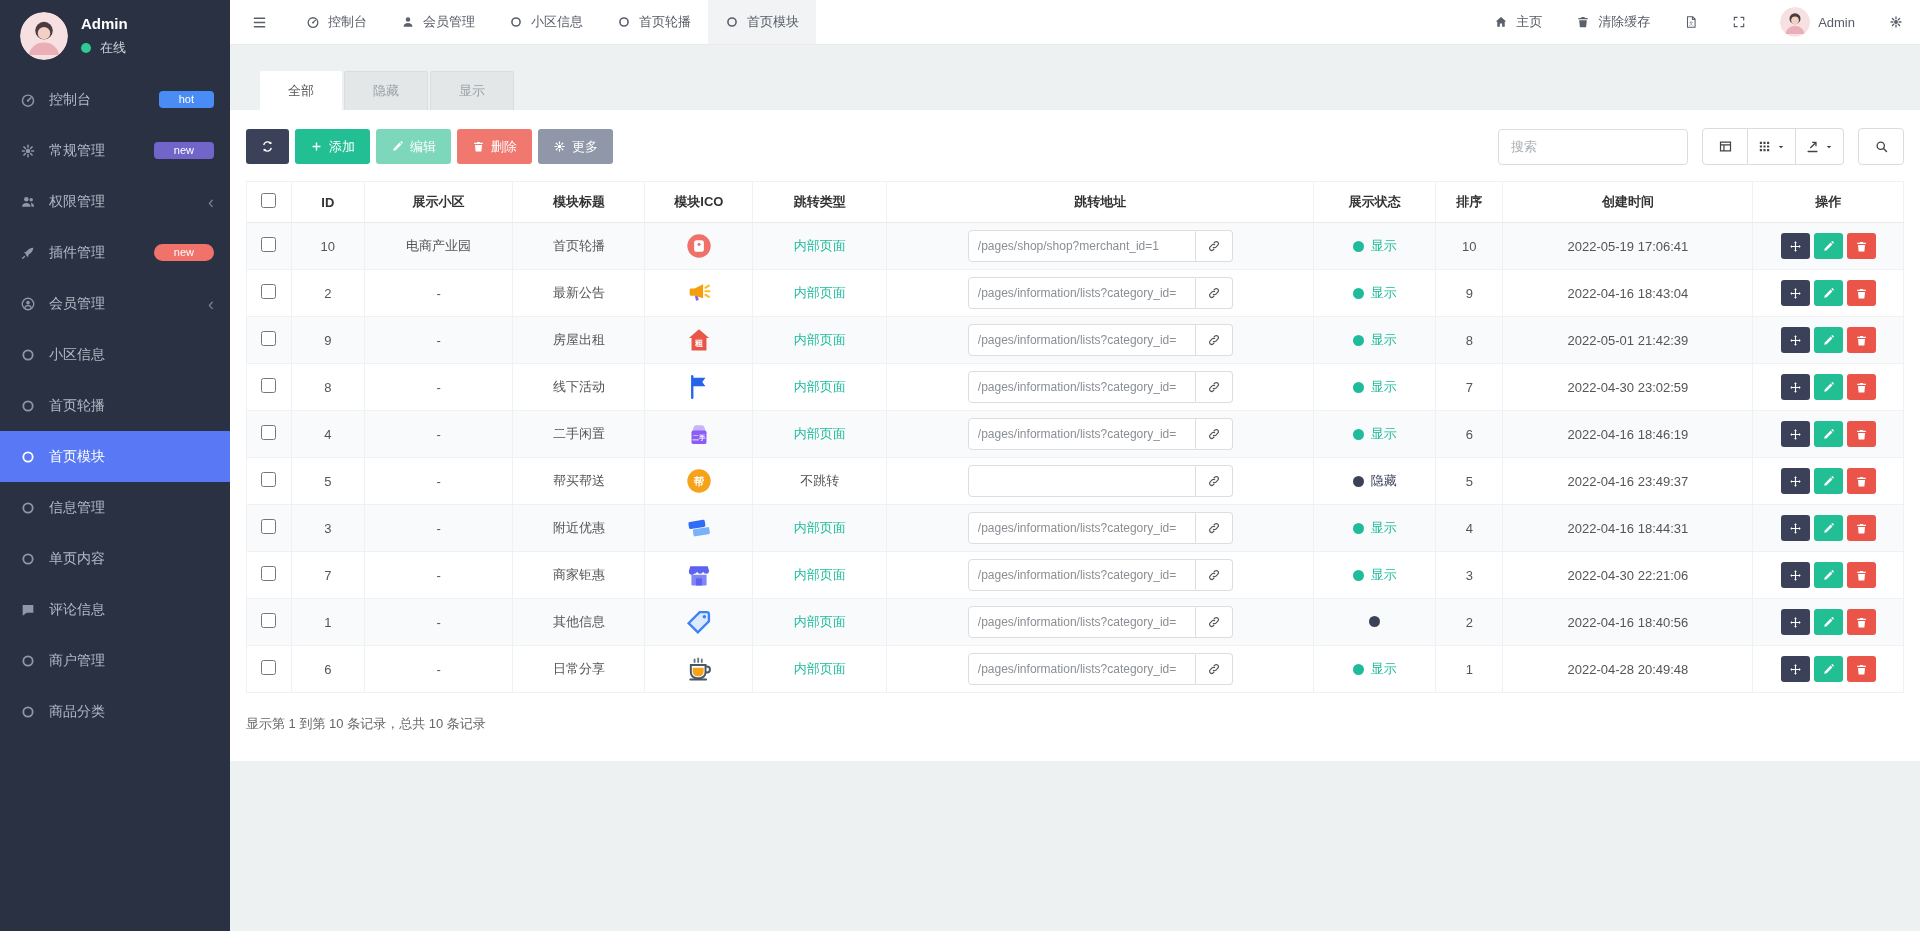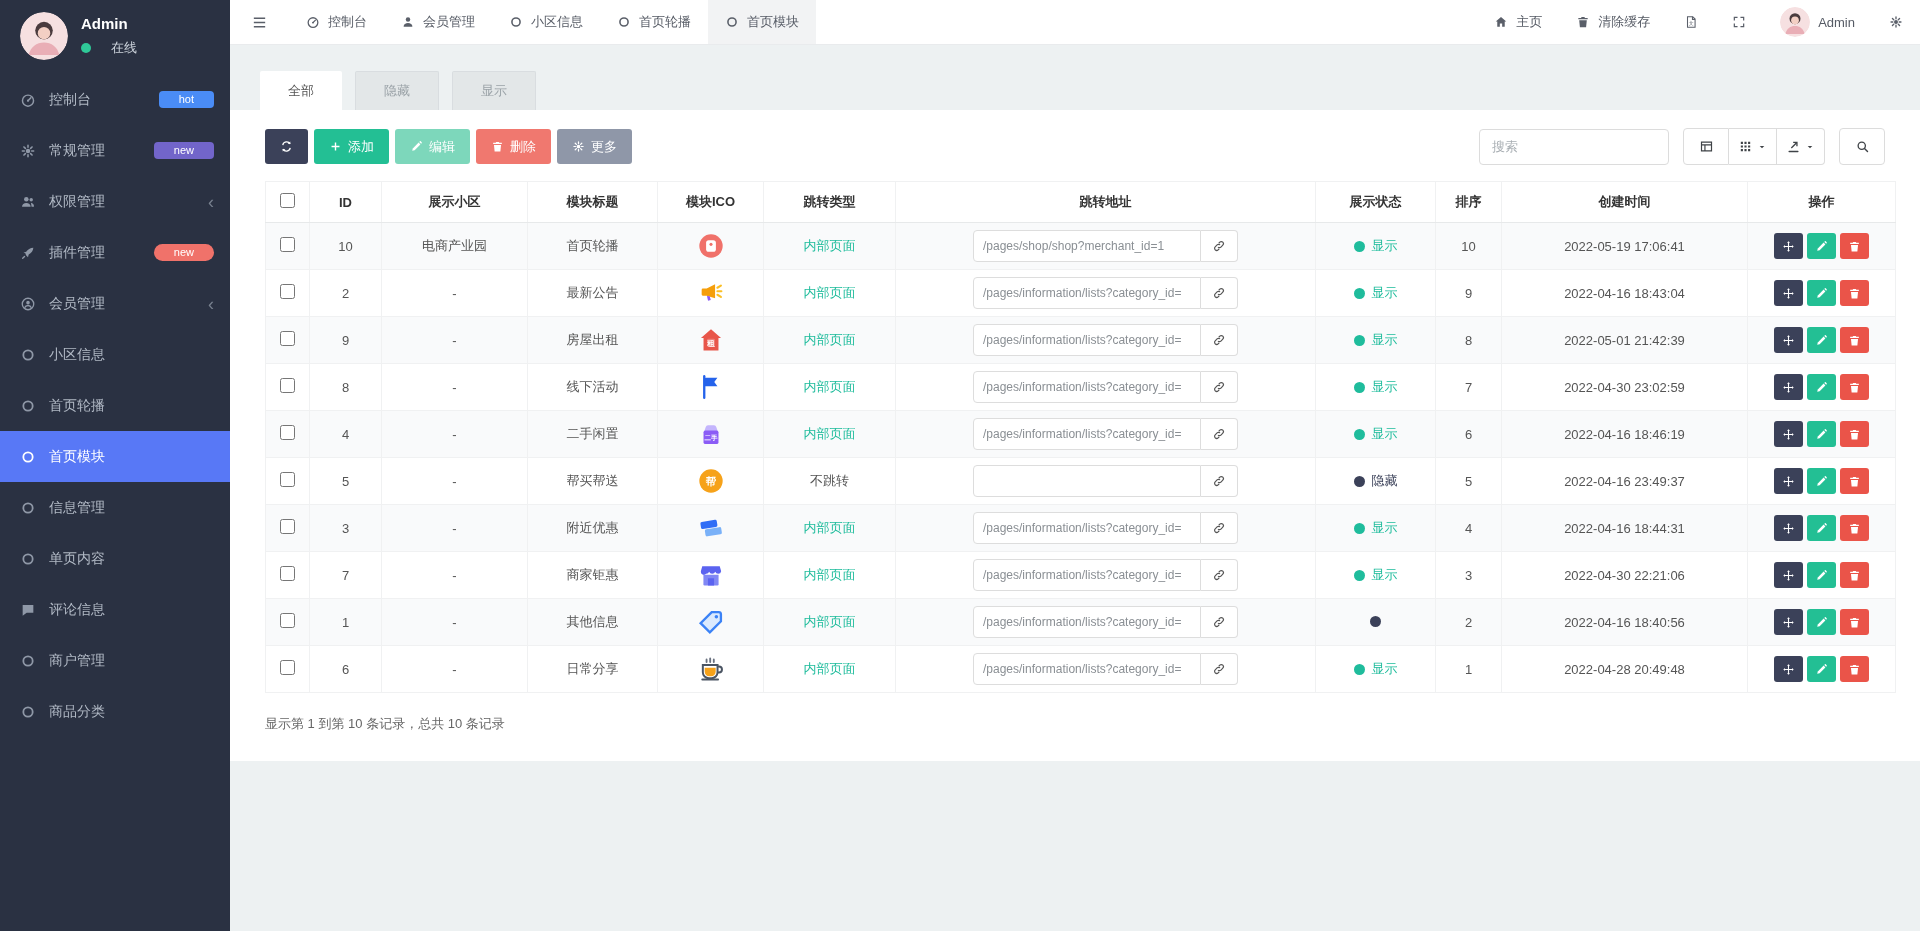--- a/index.html
+++ b/index.html
@@ -8,21 +8,21 @@
   .icon{display:inline-flex;align-items:center;justify-content:center}
   .icon svg{width:100%;height:100%;display:block}
 
   
   aside{width:230px;background:#2a3142;flex-shrink:0;display:flex;flex-direction:column;color:#b2bac6}
   .logo{height:56px;line-height:56px;text-align:center;color:#fff;font-size:19px;font-weight:bold;letter-spacing:1px}
   .user-panel{display:flex;align-items:center;gap:13px;padding:12px 20px 14px}
   .avatar{width:48px;height:48px;border-radius:50%;overflow:hidden;flex-shrink:0}
   .avatar svg{width:100%;height:100%;display:block}
   .user-name{color:#fff;font-weight:bold;font-size:15px;margin-bottom:7px}
-  .user-status{font-size:13px;color:#cdd4dc;display:flex;align-items:center;gap:20px}
+  .user-status{font-size:13px;color:#cdd4dc;display:flex;align-items:center;gap:9px}
   .status-dot{width:10px;height:10px;border-radius:50%;background:#2fc998;display:inline-block}
   .side-search{margin:10px 15px 14px;position:relative}
   .side-search input{width:100%;height:40px;background:#232936;border:none;border-radius:4px;color:#aab3bf;padding:0 38px 0 14px;font-size:13px;outline:none}
   .side-search input::placeholder{color:#67707f}
   .side-search .icon{position:absolute;right:13px;top:13px;width:14px;height:14px;color:#8b94a3}
   .side-menu{flex:1;overflow:hidden}
   .side-item{height:51px;display:flex;align-items:center;padding:0 16px 0 20px;font-size:14px;cursor:pointer}
   .side-item .icon{width:16px;height:16px;margin-right:13px;color:#8f98a7;flex-shrink:0}
   .side-item.active{background:#5878f6;color:#fff}
   .side-item.active .icon{color:#fff}
@@ -37,25 +37,25 @@
   .tb-item .icon{width:14px;height:14px;color:#5a5f69}
   .tb-item.active{background:#f2f3f4}
   .tb-item.hamburger{padding:0 21px}
   .tb-item.hamburger .icon{width:17px;height:17px}
   .tb-right{margin-left:auto;display:flex;align-items:center}
   .tb-avatar{width:30px;height:30px;border-radius:50%;overflow:hidden}
   .tb-avatar svg{width:100%;height:100%}
 
   
   .content{flex:1;overflow:hidden}
-  .filter-tabs{display:flex;gap:13px;padding:26px 30px 0}
+  .filter-tabs{display:flex;gap:2px;padding:26px 30px 0}
   .ftab{height:39px;line-height:39px;padding:0 28px;font-size:13px;cursor:pointer;border-radius:2px 2px 0 0}
   .ftab.active{background:#fff;color:#555}
   .ftab.inactive{background:#e3e7e8;color:#9aa2a7;border:1px solid #d9dde0;border-bottom:none;line-height:37px}
-  .panel-body{background:#fff;padding:18px 35px 28px}
+  .panel-body{background:#fff;padding:18px 16px 28px}
 
   
   .toolbar{display:flex;align-items:center;margin-bottom:16px}
   .tb-btn{height:35px;border:none;border-radius:3px;color:#fff;font-size:13px;display:inline-flex;align-items:center;gap:6px;padding:0 15px;margin-right:6px;cursor:pointer}
   .tb-btn .icon{width:13px;height:13px;color:#fff}
   .v-dark{background:#3b4159}
   .v-success{background:#23bf94}
   .v-success-dis{background:#7dd7bb;cursor:default}
   .v-danger-dis{background:#f0786f;cursor:default}
   .v-secondary{background:#8f97a8}

